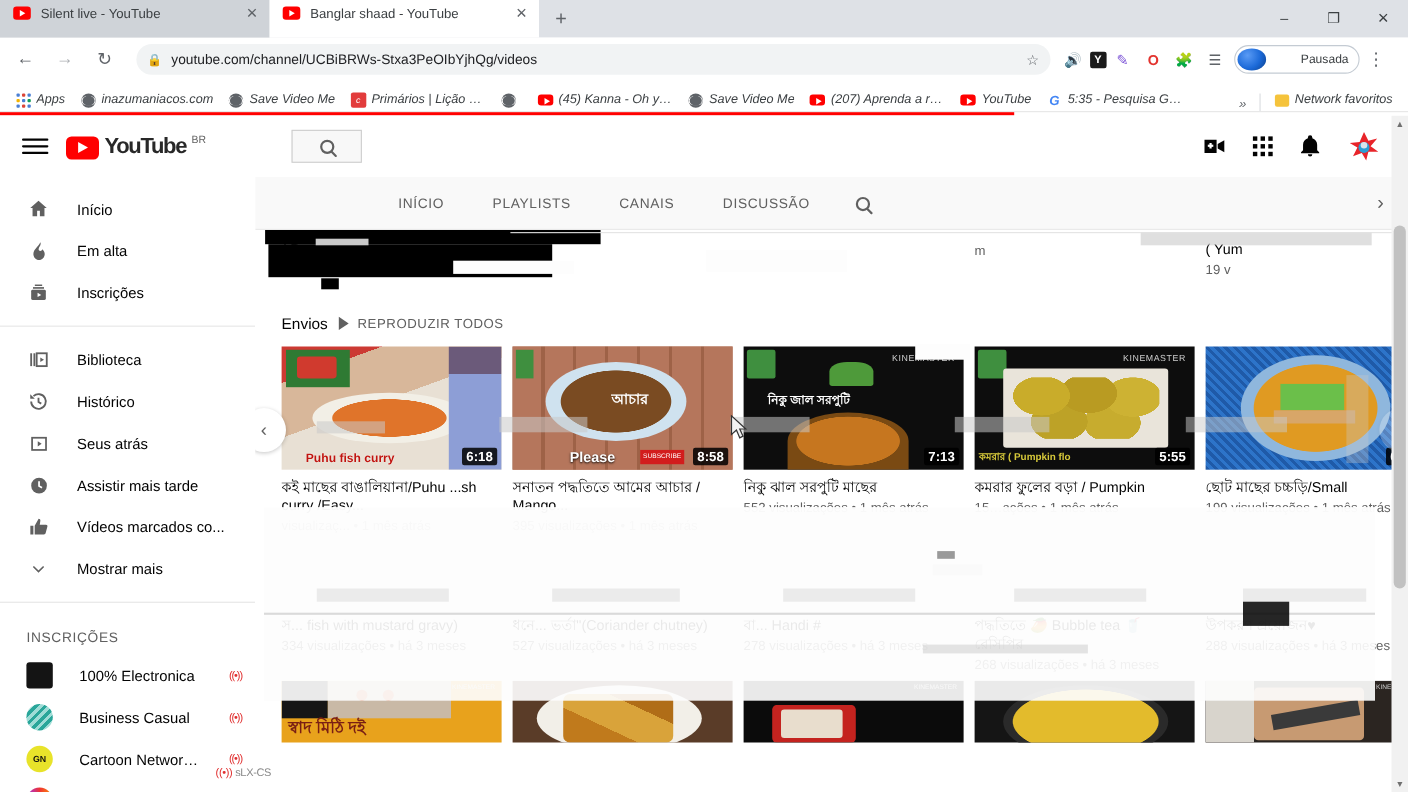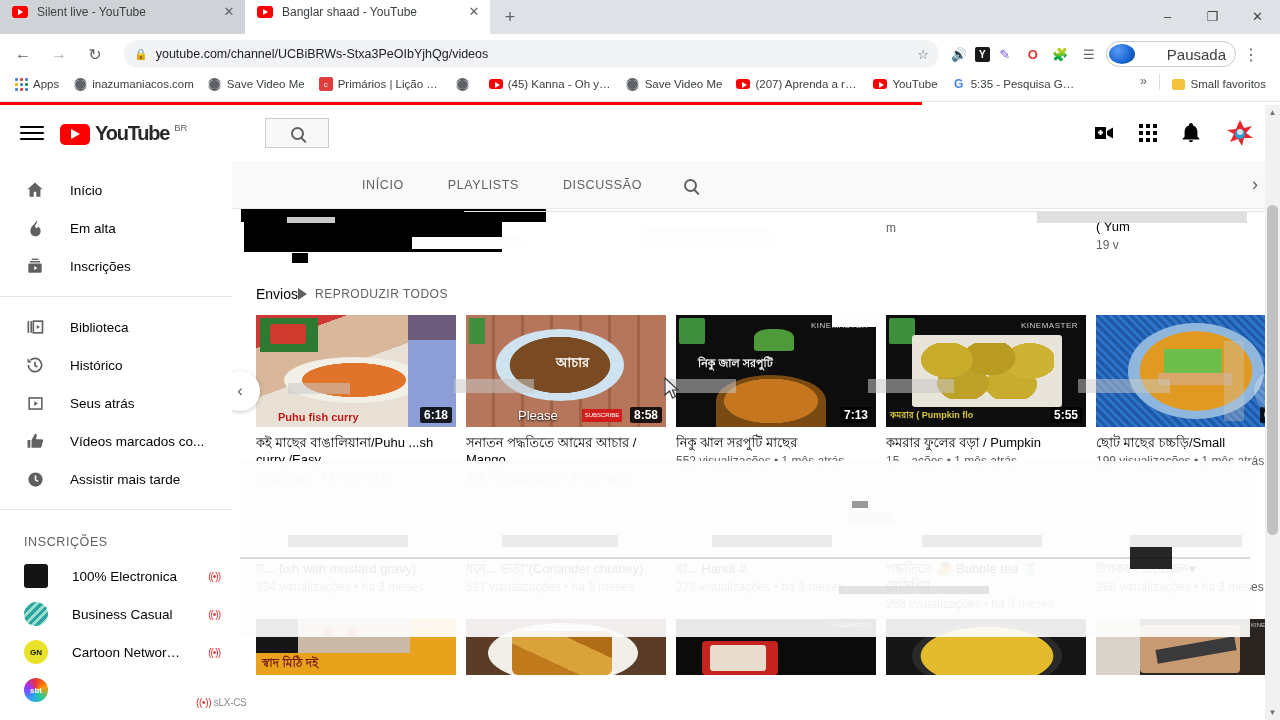--- a/index.html
+++ b/index.html
@@ -91,27 +91,28 @@
   }
   .profilepill {
     display: flex; align-items: center; height: 26px;
     border: 1px solid #c4cbd3; border-radius: 13px;
     padding: 0 9px 0 2px; margin-left: 4px; gap: 6px;
   }
   .pavatar {
     width: 20px; height: 20px; border-radius: 50%;
     background: radial-gradient(circle at 35% 32%, #5a9bf5 0%, #1b69d8 55%, #0d3f87 100%);
   }
-  .profilepill span { font-size: 15px; color: #3c4043; padding-left: 26px; }
+  .profilepill span { font-size: 11px; color: #3c4043; padding-left: 26px; }
 
   .bookmarks {
     height: 28px; background: #fff; display: flex;
-    align-items: flex-start; padding: 0 8px; gap: 2px;
+    align-items: flex-end; padding: 0 8px; gap: 2px;
     font-size: 11.5px; color: #3c4043;
     border-bottom: 1px solid #e6e6e6;
+    font-style: italic;
   }
   .bm {
     display: flex; align-items: center; gap: 5px;
     padding: 3px 6px; border-radius: 4px;
     max-width: 135px; white-space: nowrap; overflow: hidden;
   }
   .bm .bmico { width: 14px; height: 14px; flex:0 0 14px; display:flex; align-items:center; justify-content:center; }
   .bm .bmlabel { overflow: hidden; text-overflow: ellipsis; }
   .globe { width: 13px; height: 13px; border-radius: 50%; background: #5f6368; position: relative; }
   .globe:after {
@@ -222,21 +223,21 @@
   .chantab {
     font-size: 12.5px; letter-spacing: 0.6px; color: #606060;
     padding: 0 22px; height: 48px; line-height: 48px; font-weight: 500;
   }
   .chantab.active { color: #030303; border-bottom: 2px solid #030303; }
   .chantab-search { padding: 0 20px; color: #606060; }
   .chantab-arrow { position: absolute; right: 22px; font-size: 18px; color: #606060; }
 
   .shelf { padding: 0 24px; }
   .shelfhead {
-    display: flex; align-items: center; gap: 0;
+    display: flex; align-items: center; gap: 10px;
     height: 42px; font-size: 13px; color: #030303;
   }
   .shelfhead .stitle { font-weight: 500; font-size: 14px; }
   .playall { display:flex; align-items:center; gap:8px; color: #606060; font-size: 12px; letter-spacing:0.5px; }
   .ptri { width:0;height:0;border-left:9px solid #606060;border-top:6px solid transparent;border-bottom:6px solid transparent; }
 
   .grid { display: grid; grid-template-columns: repeat(5, 200px); gap: 0 10px; }
   .card { width: 200px; }
   .thumb {
     width: 200px; height: 112px; position: relative;
@@ -404,21 +405,21 @@
     <span class="bmico" style="color:#4285f4;font-weight:bold;font-size:12px;">G</span>
     <span class="bmlabel">5:35 - Pesquisa Goo...</span>
   </div>
   <div class="bmspacer"></div>
   <div class="chev">»</div>
   <div class="vsep"></div>
   <div class="bm">
     <span class="bmico">
         <span class="folder"></span>
       </span>
-    <span class="bmlabel">Small favoritos</span>
+    <span class="bmlabel">Network favoritos</span>
   </div>
 </div>
 
 <div class="loadbar"></div>
 
 <div class="ytpage">
 
   <div class="ytheader">
     <div class="burger">
         <i></i>
@@ -531,33 +532,41 @@
         <svg width="19" height="19" viewBox="0 0 24 24">
             <rect x="4" y="5" width="16" height="14" fill="none" stroke="currentColor" stroke-width="2"></rect>
             <path d="M10.5 9l4.5 3-4.5 3z" fill="currentColor"></path>
           </svg>
       </span>
       <span>Seus atrás</span>
     </div>
     <div class="sbitem">
       <span class="sbico">
         <svg width="19" height="19" viewBox="0 0 24 24">
-            <path fill="currentColor" d="M2 10h3.5v10H2zM7 10l4.5-8c1.4 0 2.2 1 2 2.3L12.8 9H20c1.1 0 1.9 1 1.6 2l-2 7.4c-.2.9-1 1.6-2 1.6H7z"></path>
-          </svg>
-      </span>
-      <span>Vídeos marcados co...</span>
+            <circle cx="12" cy="12" r="9" fill="currentColor"></circle>
+            <path stroke="#fff" stroke-width="2" fill="none" d="M12 7v5.4l3.4 2"></path>
+          </svg>
+      </span>
+      <span>Assistir mais tarde</span>
     </div>
     <div class="sbitem">
       <span class="sbico">
         <svg width="19" height="19" viewBox="0 0 24 24">
-            <circle cx="12" cy="12" r="9" fill="currentColor"></circle>
-            <path stroke="#fff" stroke-width="2" fill="none" d="M12 7v5.4l3.4 2"></path>
-          </svg>
-      </span>
-      <span>Assistir mais tarde</span>
+            <path fill="currentColor" d="M2 10h3.5v10H2zM7 10l4.5-8c1.4 0 2.2 1 2 2.3L12.8 9H20c1.1 0 1.9 1 1.6 2l-2 7.4c-.2.9-1 1.6-2 1.6H7z"></path>
+          </svg>
+      </span>
+      <span>Vídeos marcados co...</span>
+    </div>
+    <div class="sbitem">
+      <span class="sbico">
+        <svg width="16" height="16" viewBox="0 0 24 24">
+            <path fill="none" stroke="currentColor" stroke-width="2.2" d="M5 9l7 7 7-7"></path>
+          </svg>
+      </span>
+      <span>Mostrar mais</span>
     </div>
 
     <div class="sbdiv"></div>
 
     <div class="sbhead">INSCRIÇÕES</div>
 
     <div class="subitem">
       <span class="savatar" style="background:#141414;border-radius:3px;"></span>
       <span class="sname">100% Electronica</span>
       <span class="livedot">((•))</span>
@@ -576,20 +585,21 @@
       <span class="savatar" style="background:conic-gradient(#e33,#f90,#2c9,#39f,#93f,#e33);display:flex;align-items:center;justify-content:center;font-size:8px;font-weight:bold;color:#fff;">sbt</span>
 
     </div>
   </div>
 
   <div class="content">
 
     <div class="chantabs">
       <div class="chantab">INÍCIO</div>
       <div class="chantab">PLAYLISTS</div>
+      <div class="chantab">CANAIS</div>
       <div class="chantab">DISCUSSÃO</div>
       <div class="chantab chantab-search">
         <span class="magnify" style="color:#606060;vertical-align:middle;"></span>
       </div>
       <div class="chantab-arrow">›</div>
     </div>
 
     <div class="shelf" style="padding-top:2px;position:relative;height:64px;overflow:hidden;">
       <div class="grid">
         <div class="card">
@@ -646,21 +656,21 @@
           </div>
           <div class="vtitle">কই মাছের বাঙালিয়ানা/Puhu ...sh curry /Easy...</div>
           <div class="vmeta">visualizaç... • 1 mês atrás</div>
         </div>
 
         <div class="card">
           <div class="thumb" style="background:repeating-linear-gradient(90deg,#b5765c 0 26px,#9e6247 26px 29px),#b5765c;">
             <div style="position:absolute;left:3px;top:3px;width:16px;height:26px;background:#3f8f3f;"></div>
             <div style="position:absolute;left:30px;top:14px;width:128px;height:72px;background:radial-gradient(ellipse,#7a4b22 0 55%,#cfe2ef 56% 100%);border-radius:50%;"></div>
             <div style="position:absolute;left:90px;top:38px;font-size:13px;color:#fff;font-weight:bold;">আচার</div>
-            <div style="position:absolute;left:52px;bottom:4px;font-size:13px;color:#fff;font-weight:normal;text-shadow:0 1px 2px #000;">Please</div>
+            <div style="position:absolute;left:52px;bottom:4px;font-size:13px;color:#fff;font-weight:bold;text-shadow:0 1px 2px #000;">Please</div>
             <div style="position:absolute;right:44px;bottom:5px;width:40px;height:13px;background:#d21d1d;color:#fff;font-size:6px;text-align:center;line-height:13px;">SUBSCRIBE</div>
             <div class="dur">8:58</div>
           </div>
           <div class="vtitle">সনাতন পদ্ধতিতে আমের আচার / Mango...</div>
           <div class="vmeta">395 visualizações • 1 mês atrás</div>
         </div>
 
         <div class="card">
           <div class="thumb" style="background:#0d0d0d;">
             <div style="position:absolute;left:3px;top:3px;width:26px;height:26px;background:#3f8f3f;border-radius:2px;"></div>
@@ -738,21 +748,21 @@
     </div>
 
     <div class="shelf" style="margin-top:8px;">
       <div class="grid">
         <div class="card">
           <div class="thumb" style="height:56px;background:#e8a21c;">
             <div style="position:absolute;left:0;top:0;width:42px;height:34px;background:#161616;"></div>
             <div style="position:absolute;left:42px;top:0;width:112px;height:34px;background:#c9b9a6;"></div>
             <div style="position:absolute;left:68px;top:8px;width:10px;height:10px;border-radius:50%;background:#d2683b;"></div>
             <div style="position:absolute;left:92px;top:8px;width:10px;height:10px;border-radius:50%;background:#d2683b;"></div>
-            <div style="position:absolute;left:6px;bottom:1px;font-size:12px;color:#7a1f14;font-weight:bold;">স্বাদ মিঠি দই</div>
+            <div style="position:absolute;left:6px;bottom:1px;font-size:15px;color:#7a1f14;font-weight:bold;">স্বাদ মিঠি দই</div>
             <div style="position:absolute;right:6px;top:3px;font-size:6px;color:#ddd;">KINEMASTER</div>
           </div>
         </div>
         <div class="card">
           <div class="thumb" style="height:56px;background:#5a3c28;">
             <div style="position:absolute;left:22px;top:4px;width:150px;height:60px;background:#f2efe8;border-radius:50%;"></div>
             <div style="position:absolute;left:46px;top:12px;width:100px;height:44px;background:
               linear-gradient(25deg,#c07a1c 0 35%,#d9a33a 35% 70%,#b06d17 70% 100%);border-radius:6px;"></div>
           </div>
         </div>

